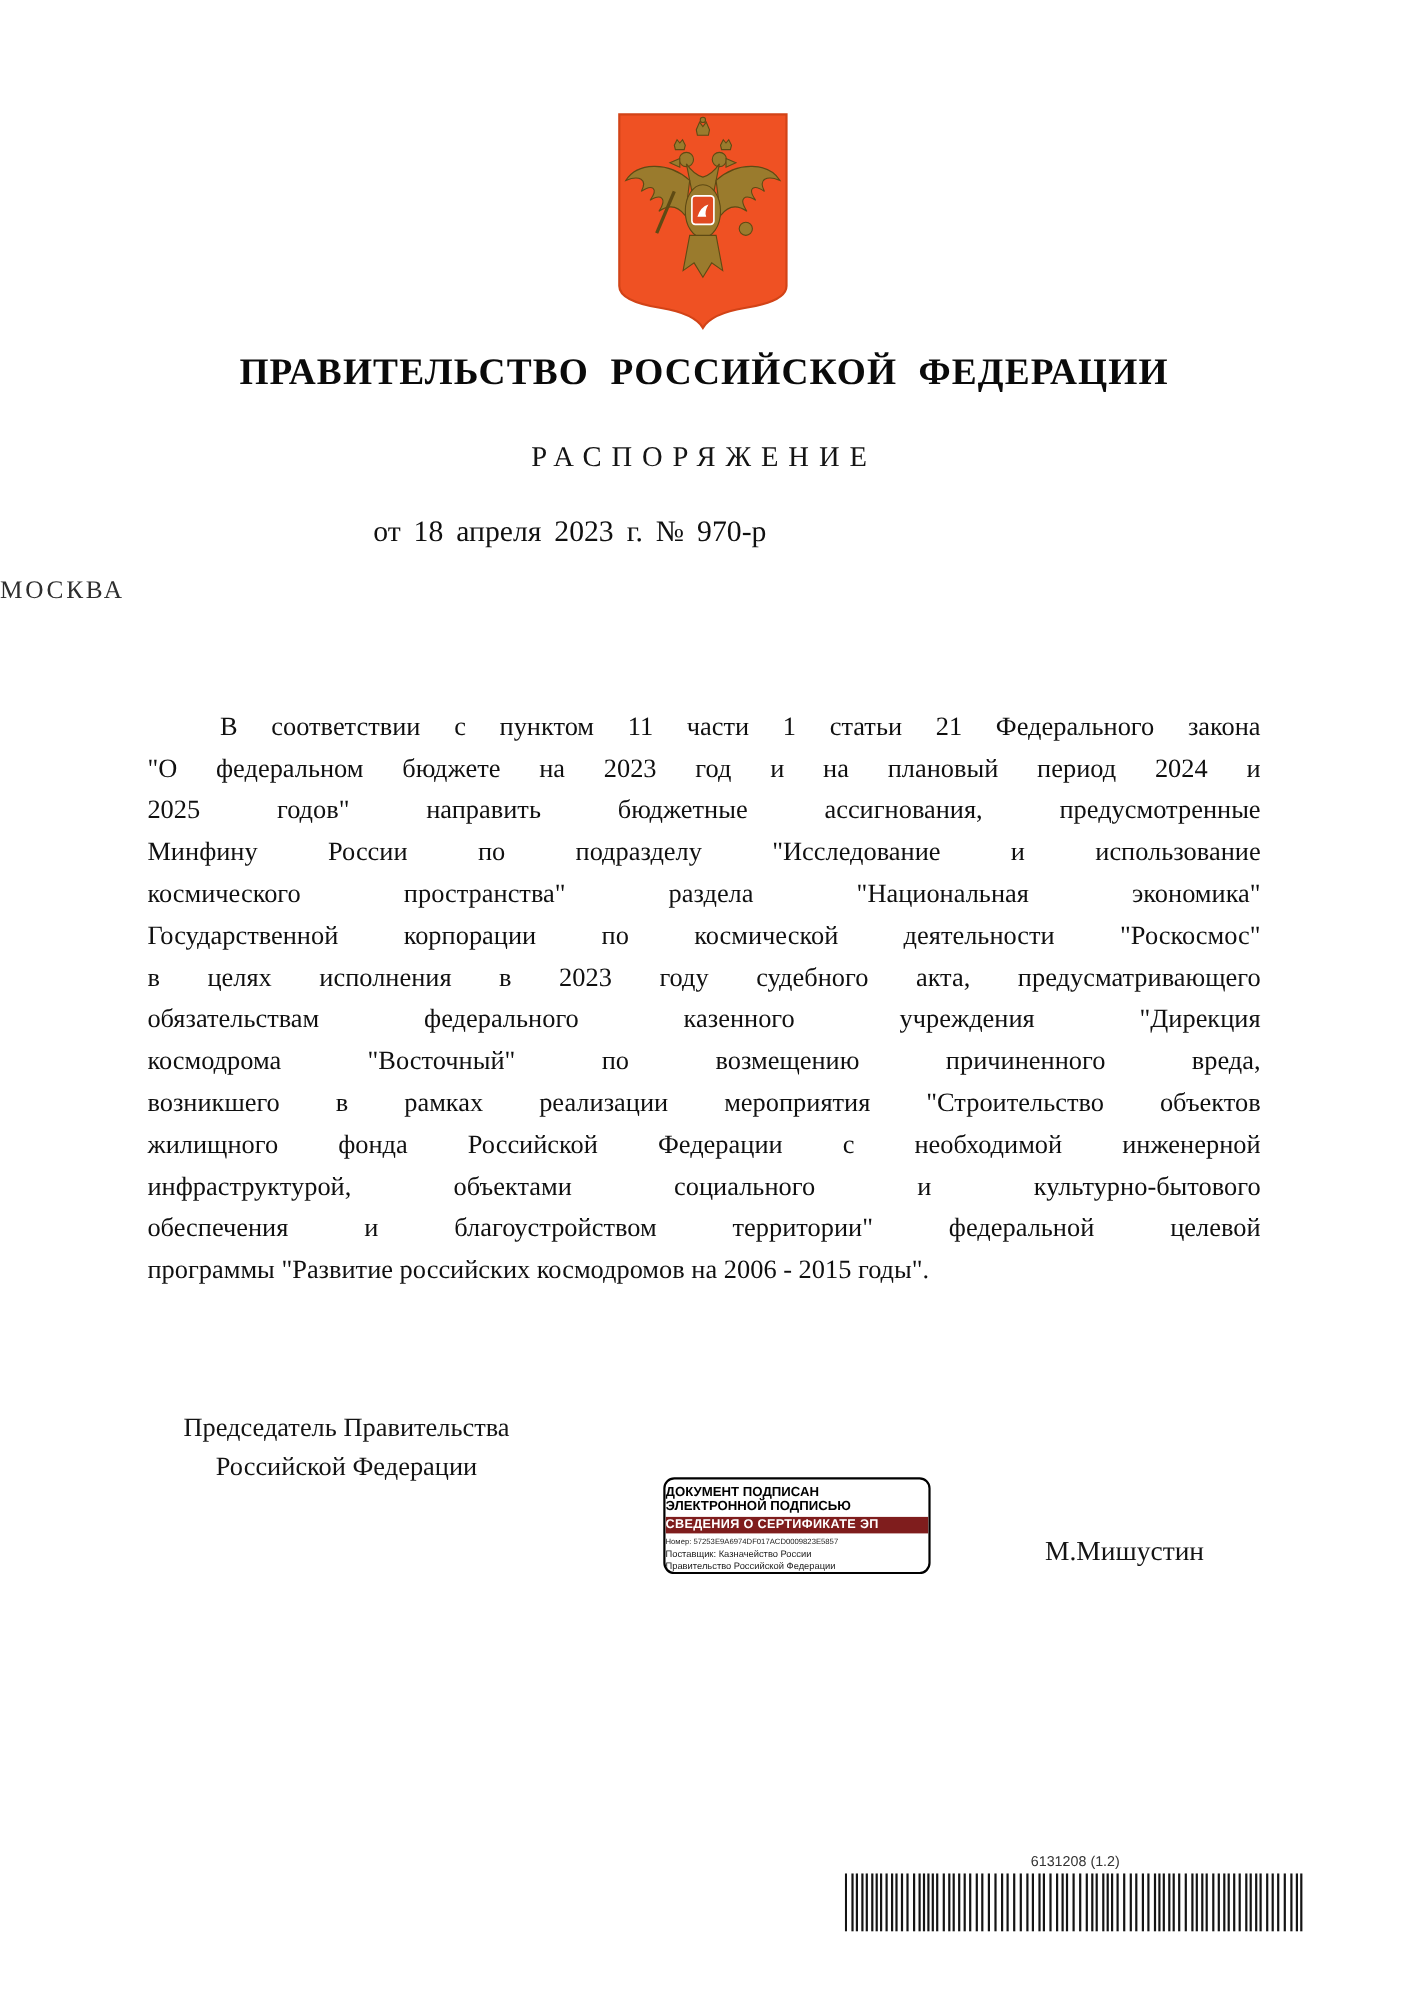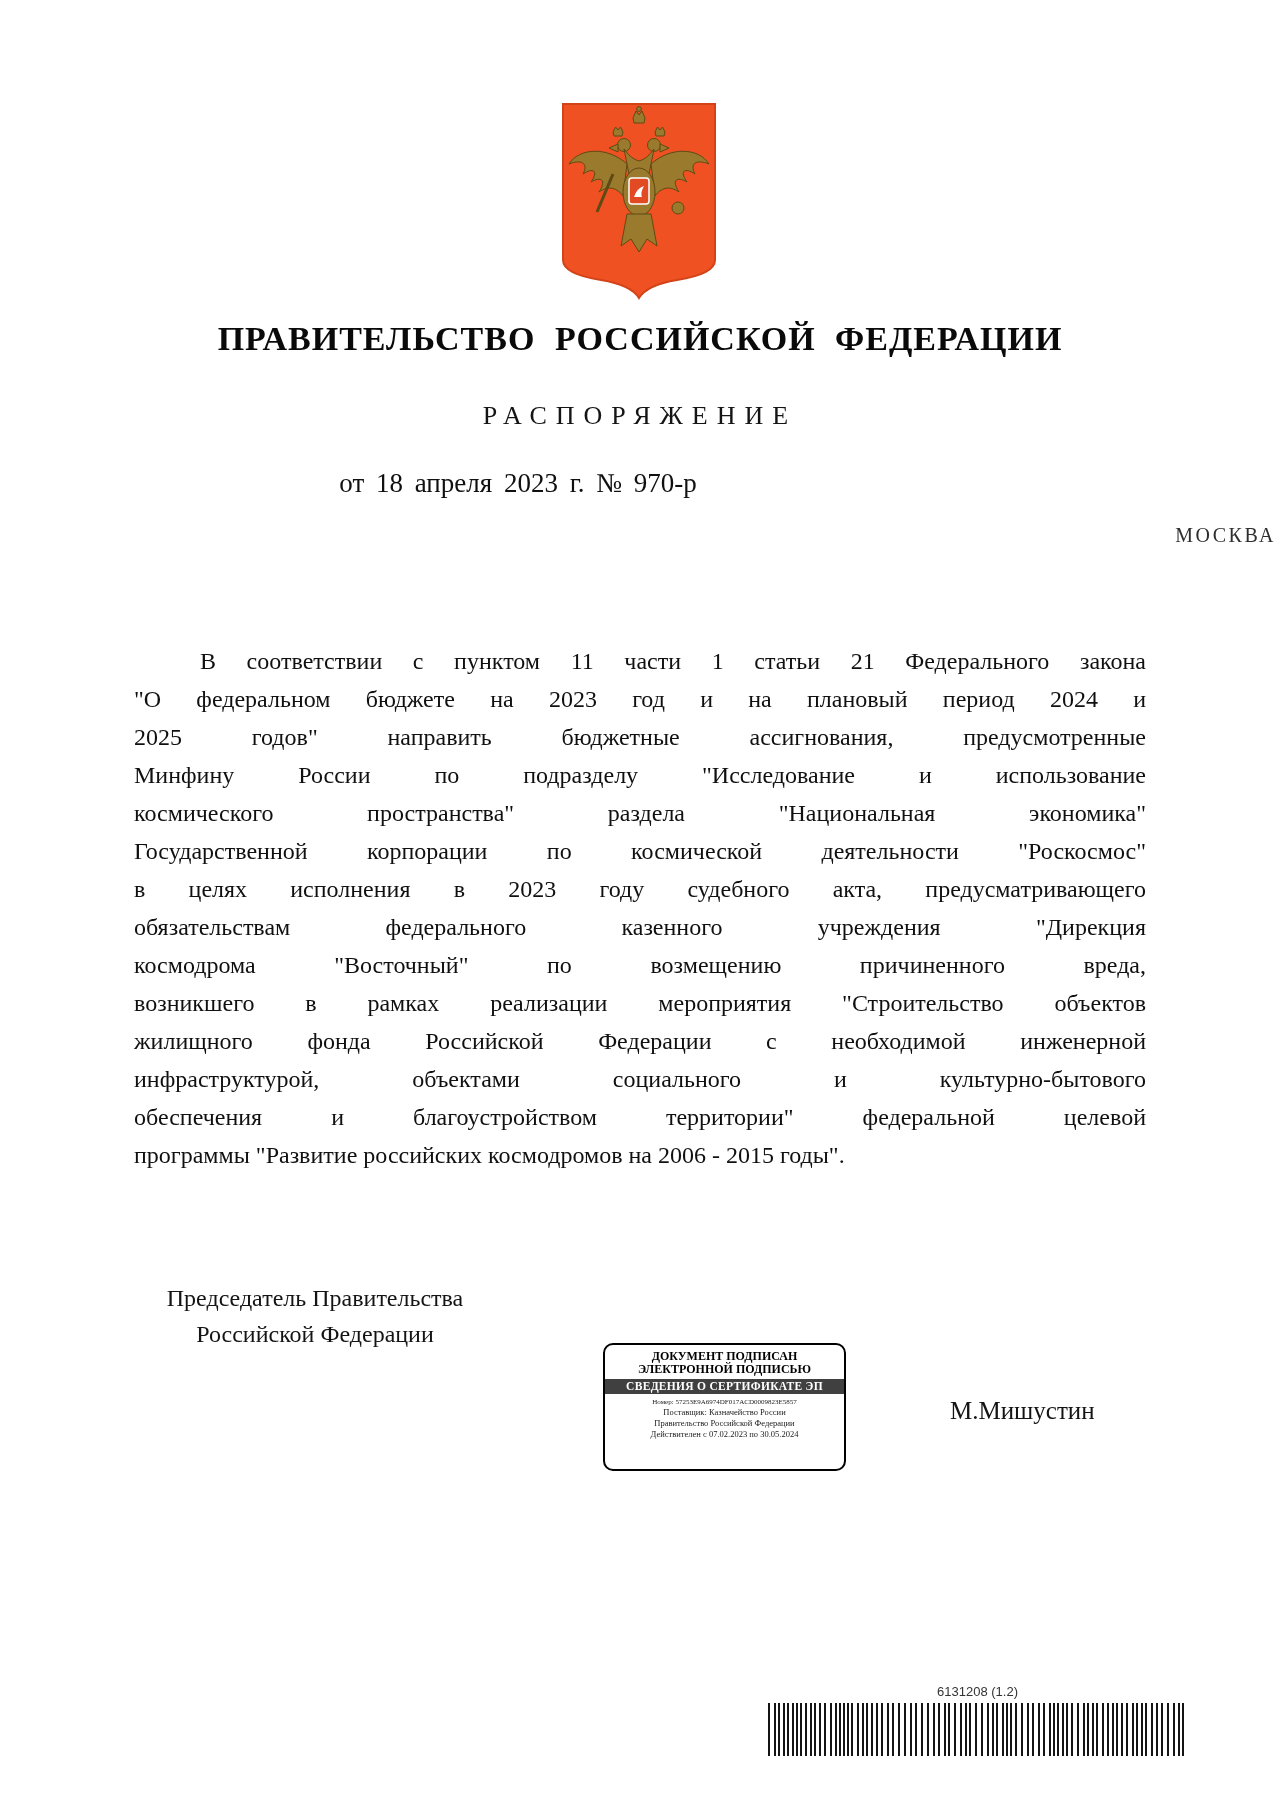--- a/index.html
+++ b/index.html
@@ -22,22 +22,22 @@
   }
   .doc-type {
     left:0; top:401px; width:1280px; text-align:center;
     font-size:26px; letter-spacing:9px; color:#141414; white-space:nowrap;
   }
   .date-line {
     left:0; top:468px; width:1012px; text-align:center;
     font-size:27px; word-spacing:5px; color:#101010; white-space:nowrap;padding-left:24px;
   }
   .city {
-    left:0; top:524px; width:1276px; text-align:right;
-    font-size:20px; letter-spacing:2.5px; color:#2e2e2e; white-space:nowrap;
+    left:0; top:524px; width:1276px; text-align:left;
+    font-size:23px; letter-spacing:2.5px; color:#2e2e2e; white-space:nowrap;
   }
 
   
   .body-block { left:134px; top:642px; width:1012px; }
   .body-line {
     font-size:24px; height:38px; line-height:38px;
     text-align:justify; text-align-last:justify; color:#101010;
     white-space:normal;
   }
   .body-line.first { text-indent:66px; }
@@ -47,28 +47,28 @@
   .sig-title {
     left:154px; top:1280px; width:322px; text-align:center;
     font-size:24px; line-height:36px; color:#141414;
   }
   .signer {
     left:950px; top:1385px; font-size:25px; color:#141414; white-space:nowrap;margin-top:12px;
   }
 
   
   .stamp {
-    left:603px; top:1343px; width:243px; height:128px;
+    left:603px; top:1343px; width:243px; height:88px;
     border:2px solid #000; border-radius:10px; background:#fff;
-    font-family:Liberation Serif, serif; text-align:center;
+    font-family:Liberation Sans, sans-serif; 
     overflow:hidden; padding-top:5px;
   }
   .stamp-title { font-size:12px; line-height:13px; font-weight:bold; color:#000; }
   .stamp-bar {
-    margin-top:3px; background:#404040; color:#fff;
+    margin-top:3px; background:#7f1d1d; color:#fff;
     font-size:11.5px; line-height:15px; height:15px; font-weight:bold;
     letter-spacing:0.3px;
   }
   .stamp-number { margin-top:4px; font-size:7px; line-height:9px; color:#222; white-space:nowrap; }
   .stamp-small { font-size:8.5px; line-height:11px; color:#1a1a1a; }
 
   
   .barcode-label {
     left:770px; top:1684px; width:248px; text-align:right;
     font-family:"Liberation Sans", sans-serif; font-size:13px; color:#333;

